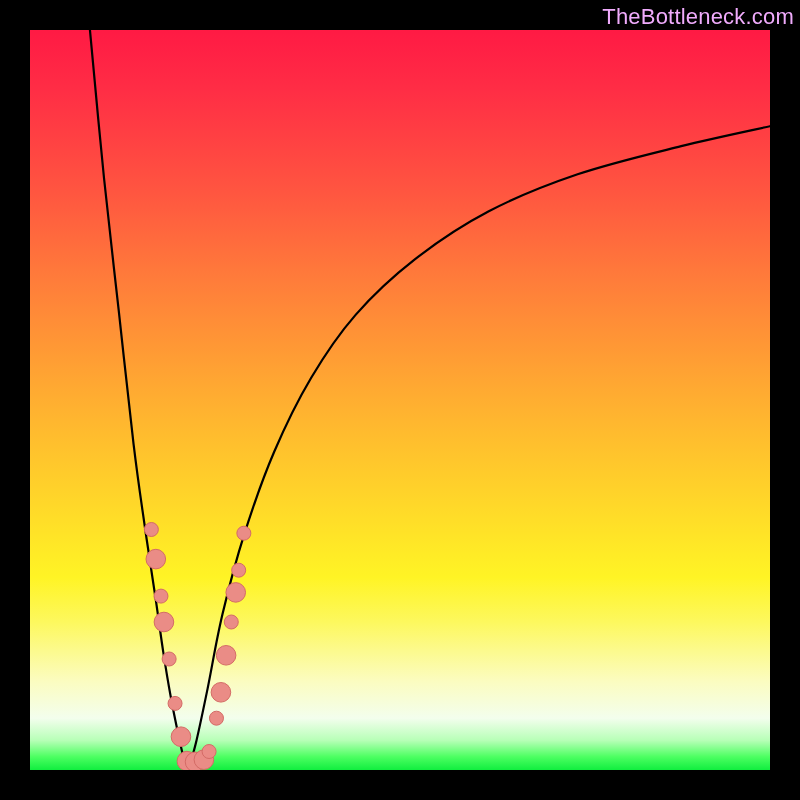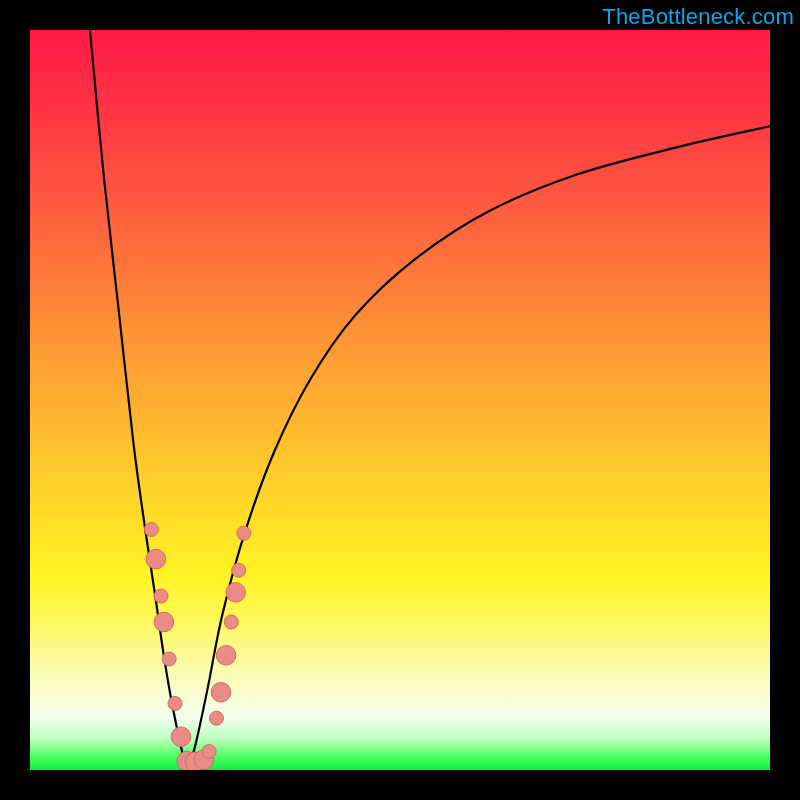--- a/index.html
+++ b/index.html
@@ -52,21 +52,21 @@
   svg.curves {
     position: absolute;
     left: 0; top: 0;
     width: 740px;
     height: 740px;
   }
   .watermark {
     position: absolute;
     top: 4px;
     right: 6px;
-    color: #0ea5e9;
+    color: #f0abfc;
     font-size: 22px;
     letter-spacing: 0.2px;
     font-weight: 500;
     user-select: none;
   }
 </style>
 </head>
 <body>
 
 <div class="frame">

